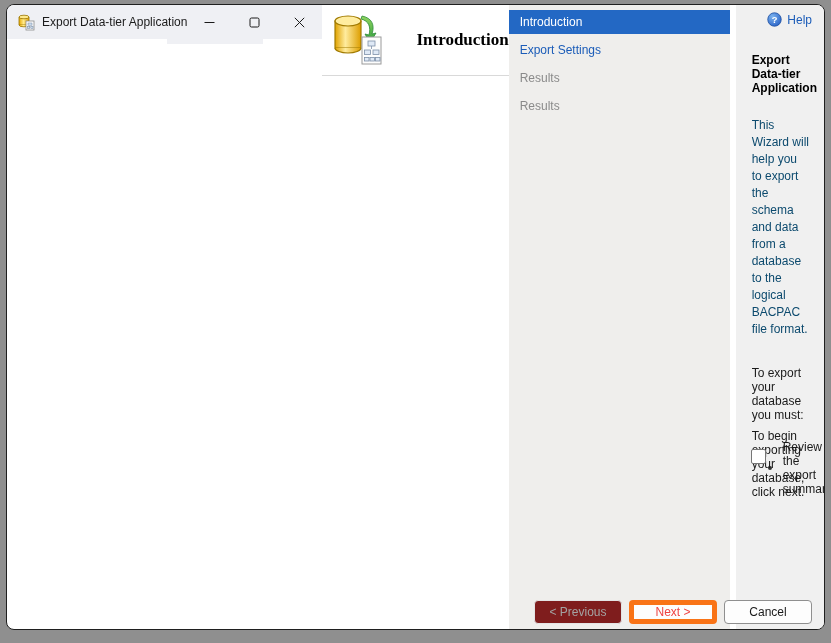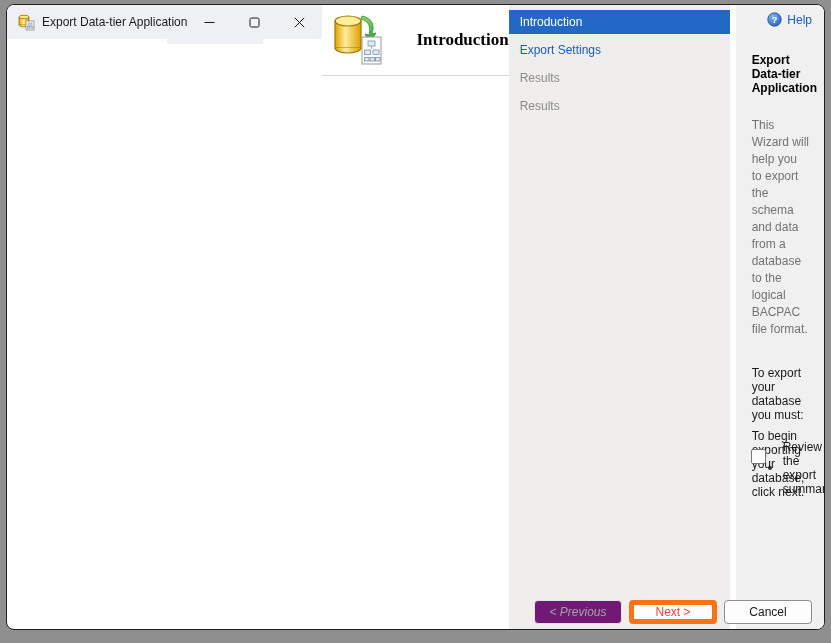--- a/index.html
+++ b/index.html
@@ -32,40 +32,40 @@
   .nav-item.disabled{color:#8a8a8a;}
   .v-sep{width:6px;background:#ffffff;flex:0 0 auto;}
   .content{flex:1;background:#f0f0f0;position:relative;min-width:0;}
   
   .help-row{position:absolute;top:7px;right:12px;display:flex;align-items:center;gap:5px;}
   .help-icon{width:15px;height:15px;}
   .help-label{font-size:12px;color:#1b5cb8;}
   
   .body-col{position:absolute;top:48px;left:16px;right:14px;}
   .content-heading{font-size:12px;font-weight:bold;color:#000;}
-  .content-paragraph{font-size:12px;color:#737373;margin-top:22px;line-height:17px;max-width:548px;}
+  .content-paragraph{font-size:12px;color:#0c4a6e;margin-top:22px;line-height:17px;max-width:548px;}
   .list-intro{font-size:12px;color:#1a1a1a;margin-top:28px;}
   .bullet-row{display:flex;align-items:center;margin-top:18px;margin-left:16px;}
   .bullet-row:first-of-type{margin-top:16px;}
   .bullet-dot{width:4px;height:4px;border-radius:50%;background:#333;flex:0 0 auto;}
   .bullet-text{font-size:12px;color:#1a1a1a;margin-left:11px;}
   .bullet-row + .bullet-row{margin-top:25px;}
   
   .graphic{position:absolute;top:288px;left:106px;display:flex;align-items:center;gap:26px;}
   
   .begin-text{position:absolute;top:424px;left:16px;font-size:12px;color:#1a1a1a;}
   .checkbox-row{position:absolute;top:444px;left:15px;display:flex;align-items:center;gap:7px;}
   .checkbox{width:13px;height:13px;background:#fff;border:1px solid #767676;border-radius:2px;}
   .checkbox-label{font-size:12px;color:#1a1a1a;}
   
   .footer{position:absolute;bottom:5px;right:12px;display:flex;gap:7px;}
   .btn{width:88px;height:24px;border-radius:4px;font-size:12px;
     display:flex;align-items:center;justify-content:center;box-sizing:border-box;
     font-family:"Liberation Sans","DejaVu Sans",sans-serif;}
-  .btn.disabled{background:#701a75;border:1px solid #e4e4e4;color:#a3a3a3;font-style:italic;}
+  .btn.disabled{background:#7f1d1d;border:1px solid #e4e4e4;color:#a3a3a3;}
   .btn.default{background:#fdfdfd;border:5px solid #f97316;color:#ef4444;}
   .btn.normal{background:#fdfdfd;border:1px solid #8f8f8f;color:#1a1a1a;}
 </style>
 </head>
 <body>
 
 <div class="window">
 
   <div class="titlebar">
     <svg class="tb-icon" viewBox="0 0 18 18">

